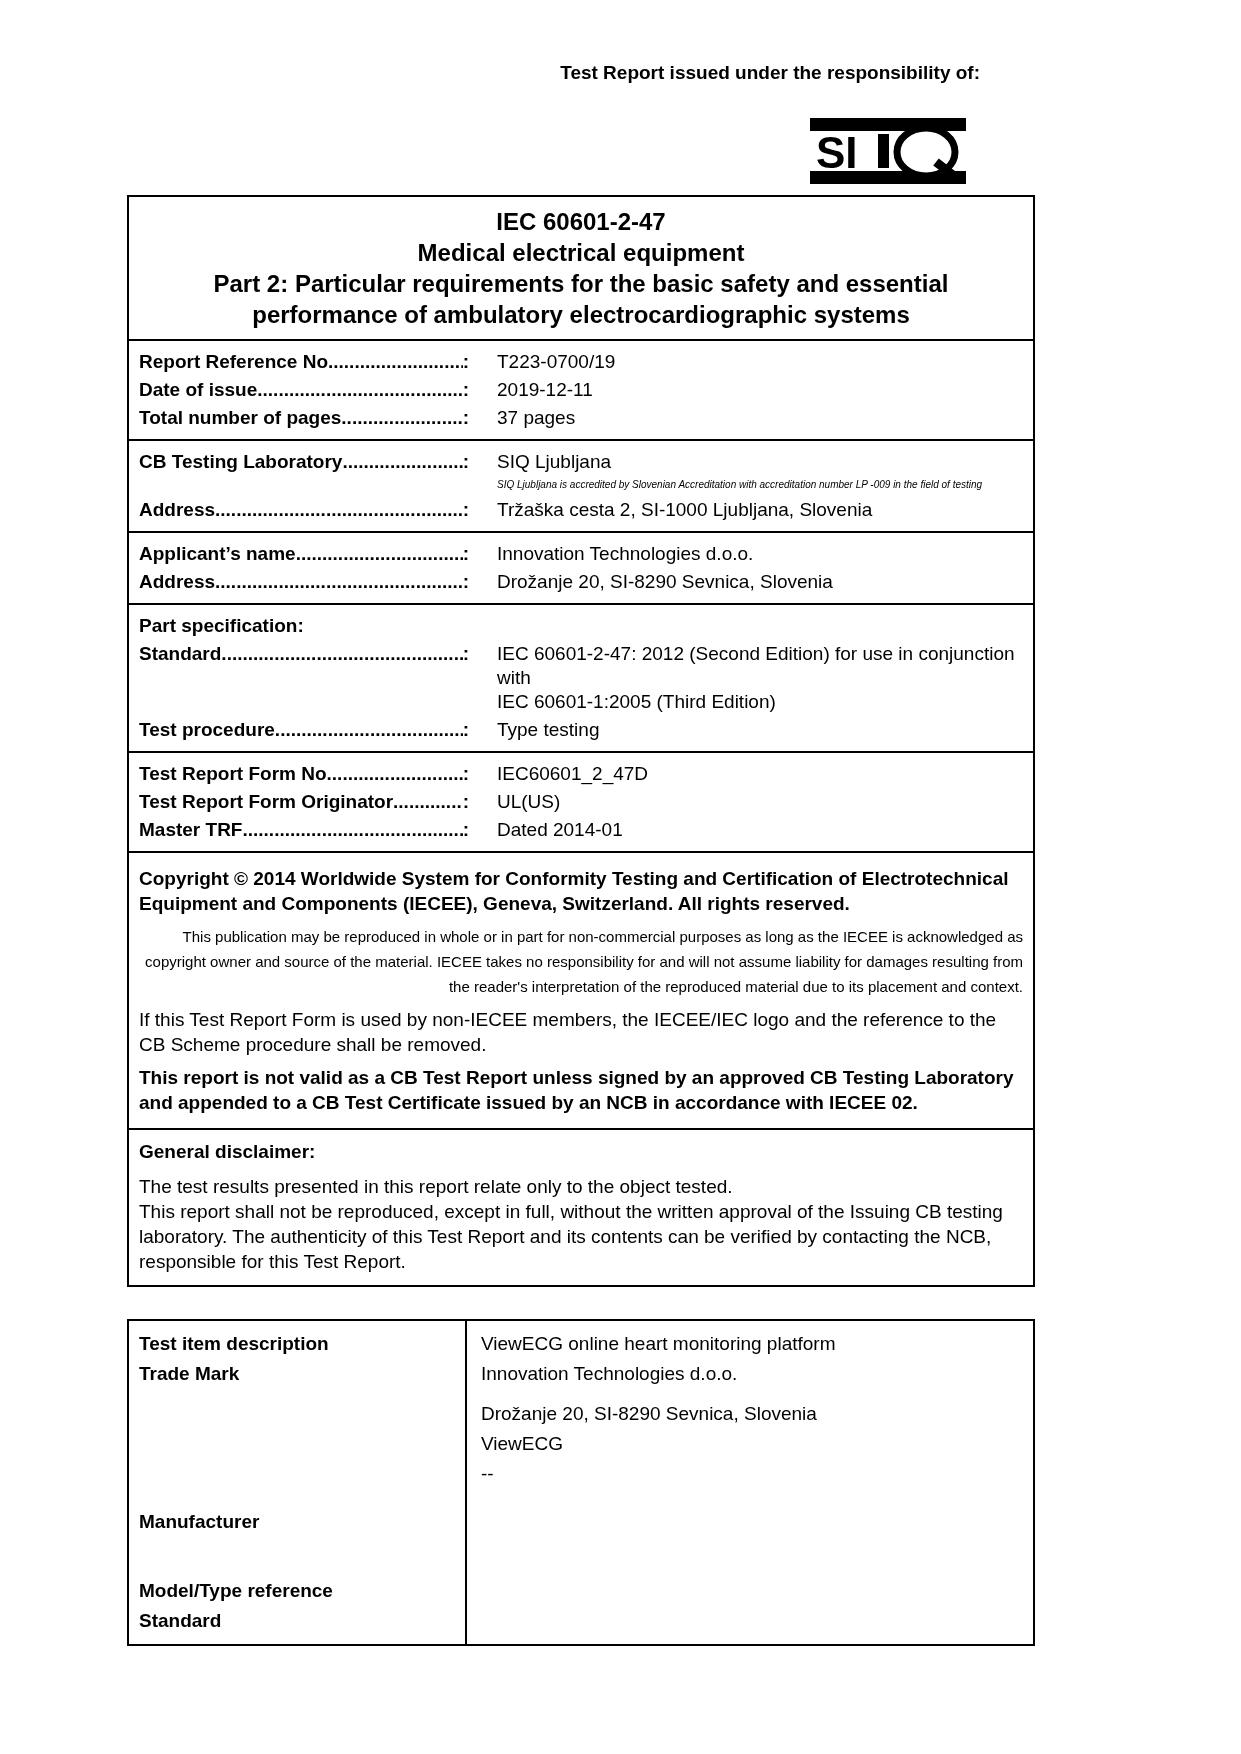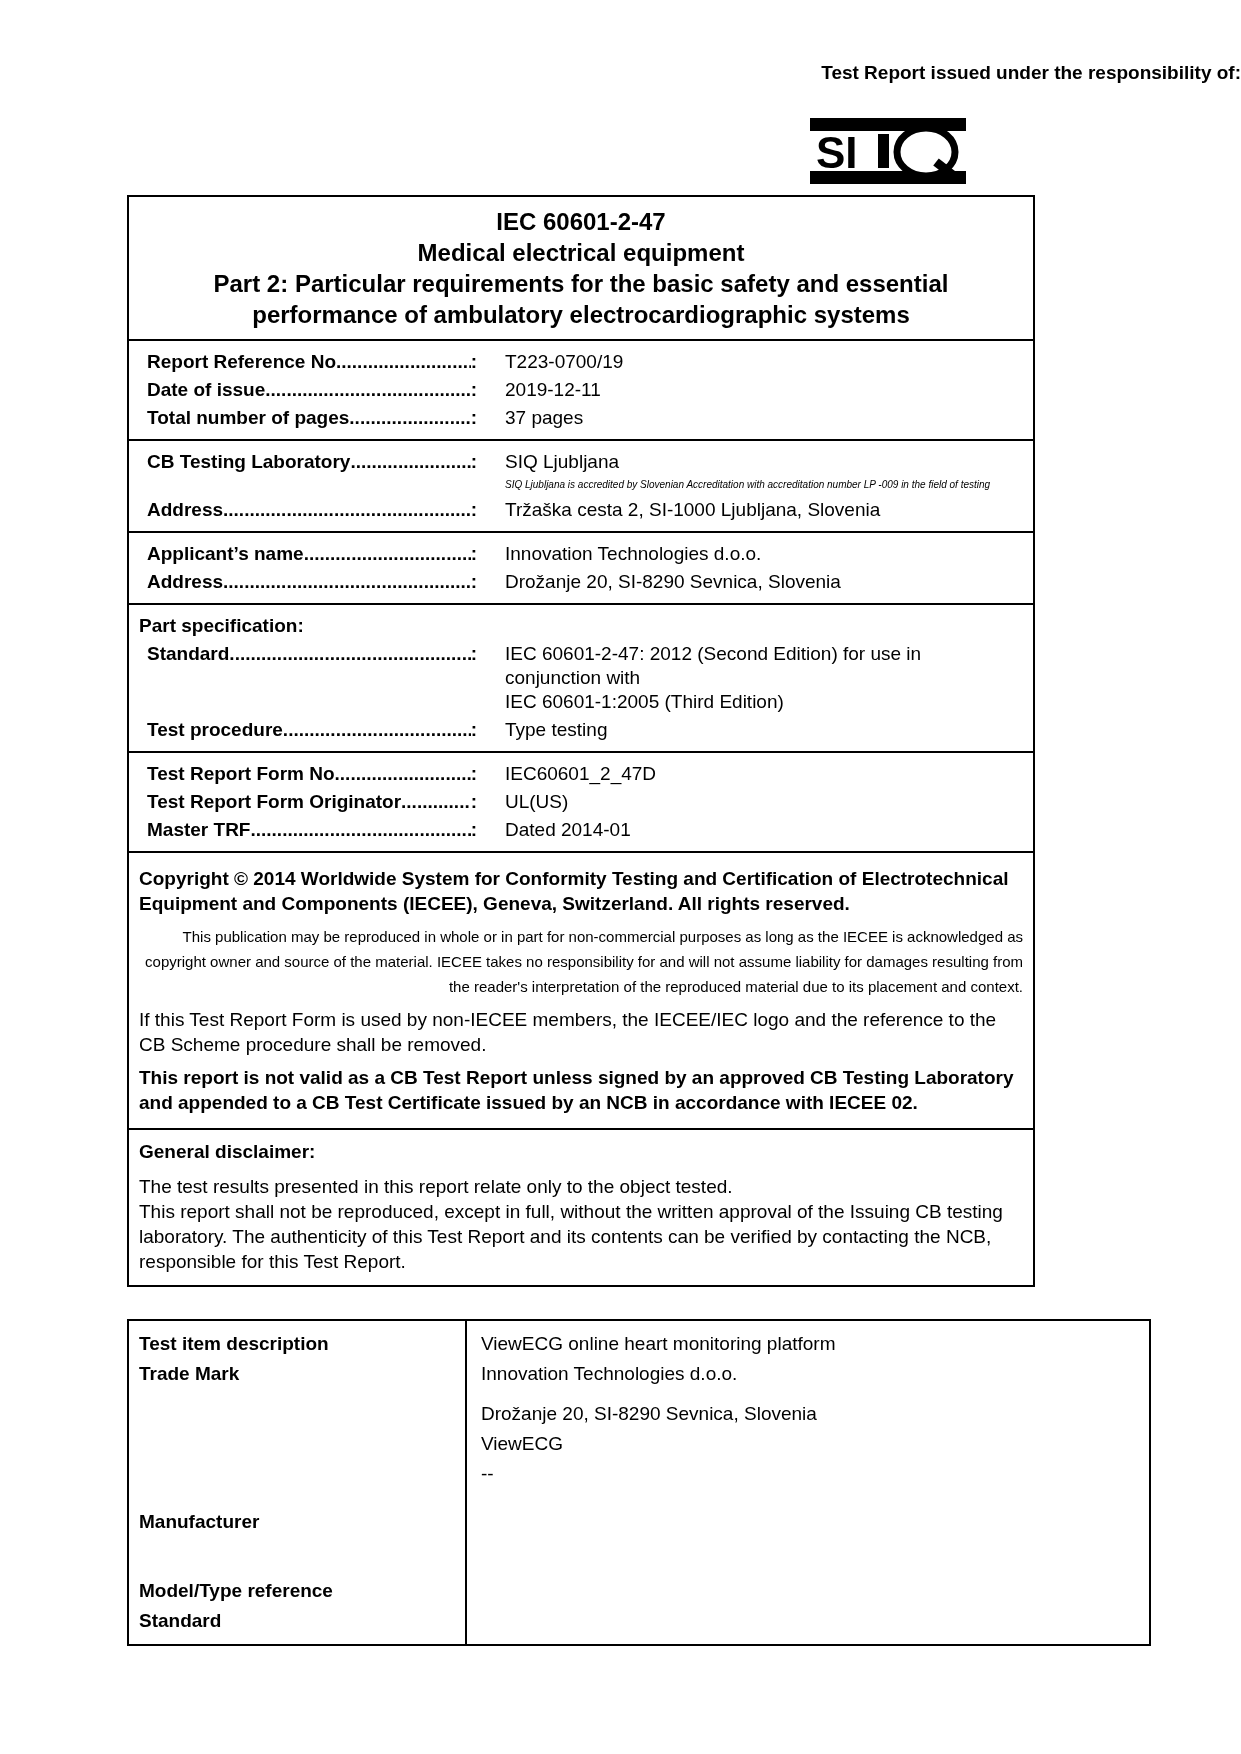--- a/index.html
+++ b/index.html
@@ -5,39 +5,40 @@
   * { box-sizing: border-box; margin: 0; padding: 0; }
   body {
     width: 1241px; height: 1754px;
     background: #ffffff;
     color: #000;
     font-family: "Liberation Sans", sans-serif;
   }
   
   .resp-line {
     padding-top: 62px;
+    padding-right: 261px;
     text-align: right;
     font-weight: bold;
     font-size: 19px;
   }
   .siq-logo { margin: 34px 0 0 810px; width: 156px; height: 66px; display: block; }
 
   
   .doc-table {
     margin: 11px 0 0 127px;
     width: 908px;
     border: 2px solid #000;
     font-size: 19px;
   }
   .sec { border-top: 2px solid #000; padding: 5px 10px; }
   .sec:first-child { border-top: none; }
 
   .title-block { text-align: center; font-weight: bold; font-size: 24px; line-height: 31px; padding: 9px 14px; }
 
-  .lrow { display: flex; align-items: flex-start; margin: 4px 8px; line-height: 24px; }
+  .lrow { display: flex; align-items: flex-start; margin: 4px 0; line-height: 24px; }
   .lbl { flex: 0 0 330px; display: flex; font-weight: bold; min-width: 0; }
   .lbl .txt { white-space: nowrap; }
   .lbl .dots { flex: 1 1 auto; min-width: 0; overflow: hidden; white-space: nowrap; }
   .lbl .dots::after { content: "..................................................................................."; }
   .lbl .colon::after { content: ":"; }
   .val { flex: 1 1 auto; padding-left: 28px; }
   .note { font-style: italic; font-size: 10px; line-height: 19px; font-weight: normal; margin-top: 1px; }
 
   .spec-heading { font-weight: bold; margin: 4px 0; line-height: 24px; }
 
@@ -45,21 +46,21 @@
   .b { font-weight: bold; }
   .small { font-size: 15px; line-height: 19px; text-align: right; }
 
   .disc-sec p { line-height: 25px; }
   .disc-head { font-weight: bold; margin: 4px 0 10px 0; }
   .disc-body { margin-bottom: 6px; }
 
   
   .item-table {
     margin: 32px 8px 0 127px;
-    width: 1024px;
+    width: 908px;
     border: 2px solid #000;
     font-size: 19px;
     display: flex;
   }
   .item-col-l { flex: 0 0 338px; border-right: 2px solid #000; padding: 5px 8px 5px 10px; }
   .item-col-r { flex: 1 1 auto; padding: 5px 10px 5px 14px; }
   .irow { margin: 6px 0; line-height: 24px; }
   .irow-label { display: flex; font-weight: bold; min-width: 0; }
   .gap-tm { height: 112px; }         
   .gap-mfr2 { height: 33px; }        

